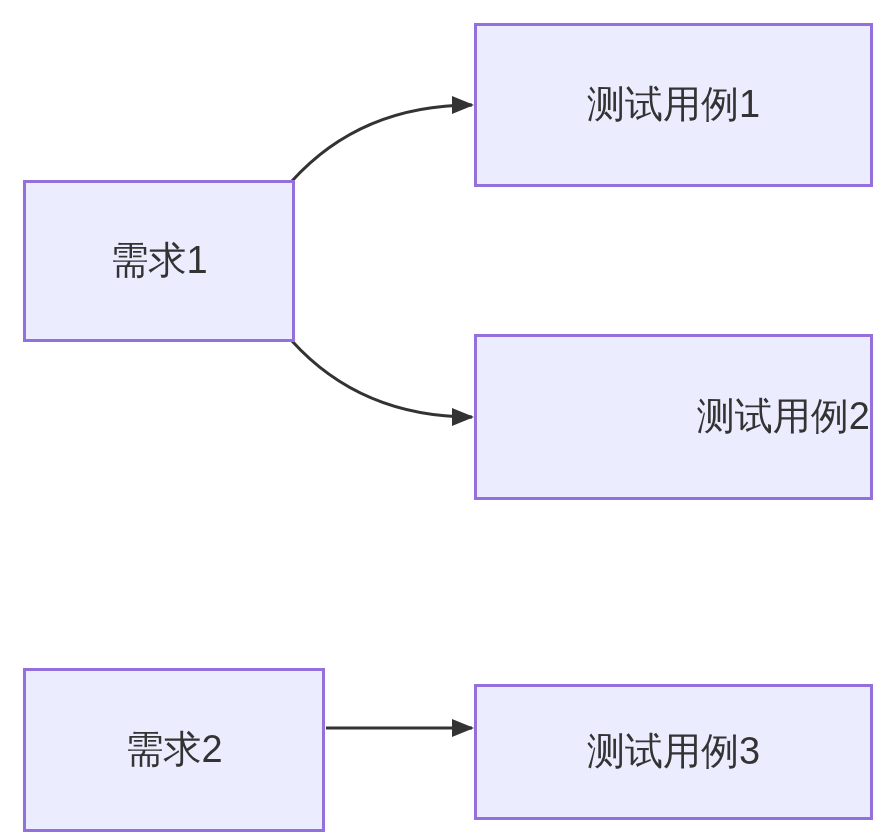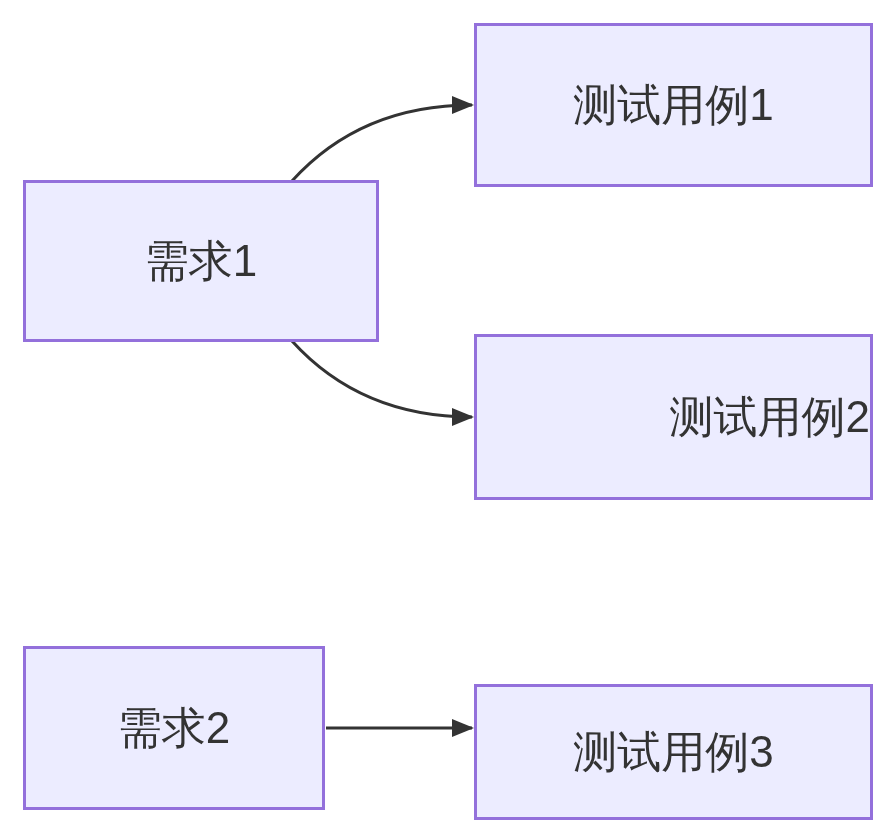--- a/index.html
+++ b/index.html
@@ -25,28 +25,28 @@
   }
   .node {
     position: absolute;
     box-sizing: border-box;
     background: var(--node-fill, #ECECFF);
     border: 3px solid var(--node-border, #9370DB);
     display: flex;
     align-items: center;
     justify-content: center;
     color: var(--text, #333333);
-    font-size: 44px;
+    font-size: 38px;
     line-height: 1.2;
     white-space: nowrap;
   }
-  .node--req1 { left: 23px;  top: 180px; width: 356px; height: 162px; }
+  .node--req1 { left: 23px;  top: 180px; width: 272px; height: 162px; }
   .node--tc1  { left: 474px; top: 23px;  width: 399px; height: 164px; }
   .node--tc2  { left: 474px; top: 334px; width: 399px; height: 166px; justify-content: flex-end; }
-  .node--req2 { left: 23px;  top: 646px; width: 302px; height: 164px; }
+  .node--req2 { left: 23px;  top: 668px; width: 302px; height: 164px; }
   .node--tc3  { left: 474px; top: 684px; width: 399px; height: 136px; justify-content: center; }
   .edge-path {
     fill: none;
     stroke: var(--edge-stroke, #333333);
     stroke-width: 3;
   }
   .arrowhead {
     fill: var(--edge-stroke, #333333);
     stroke: none;
   }

